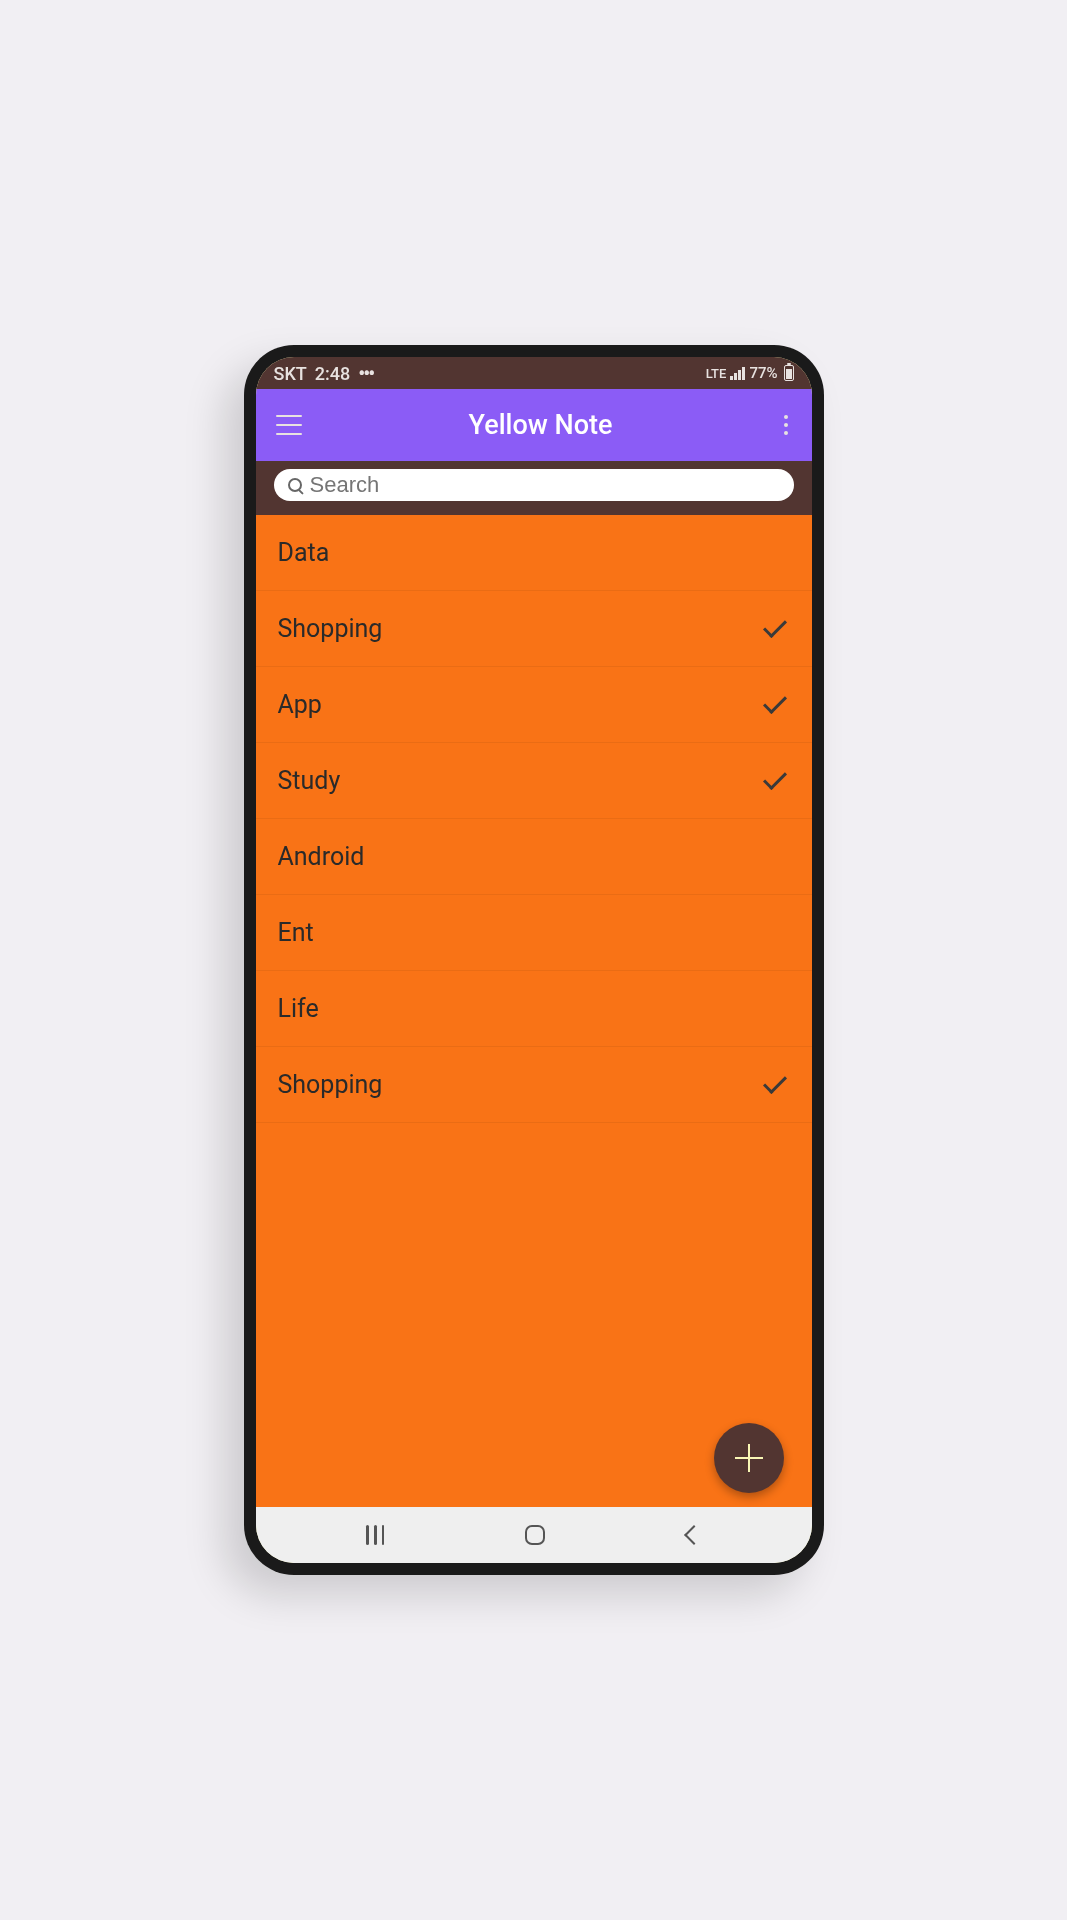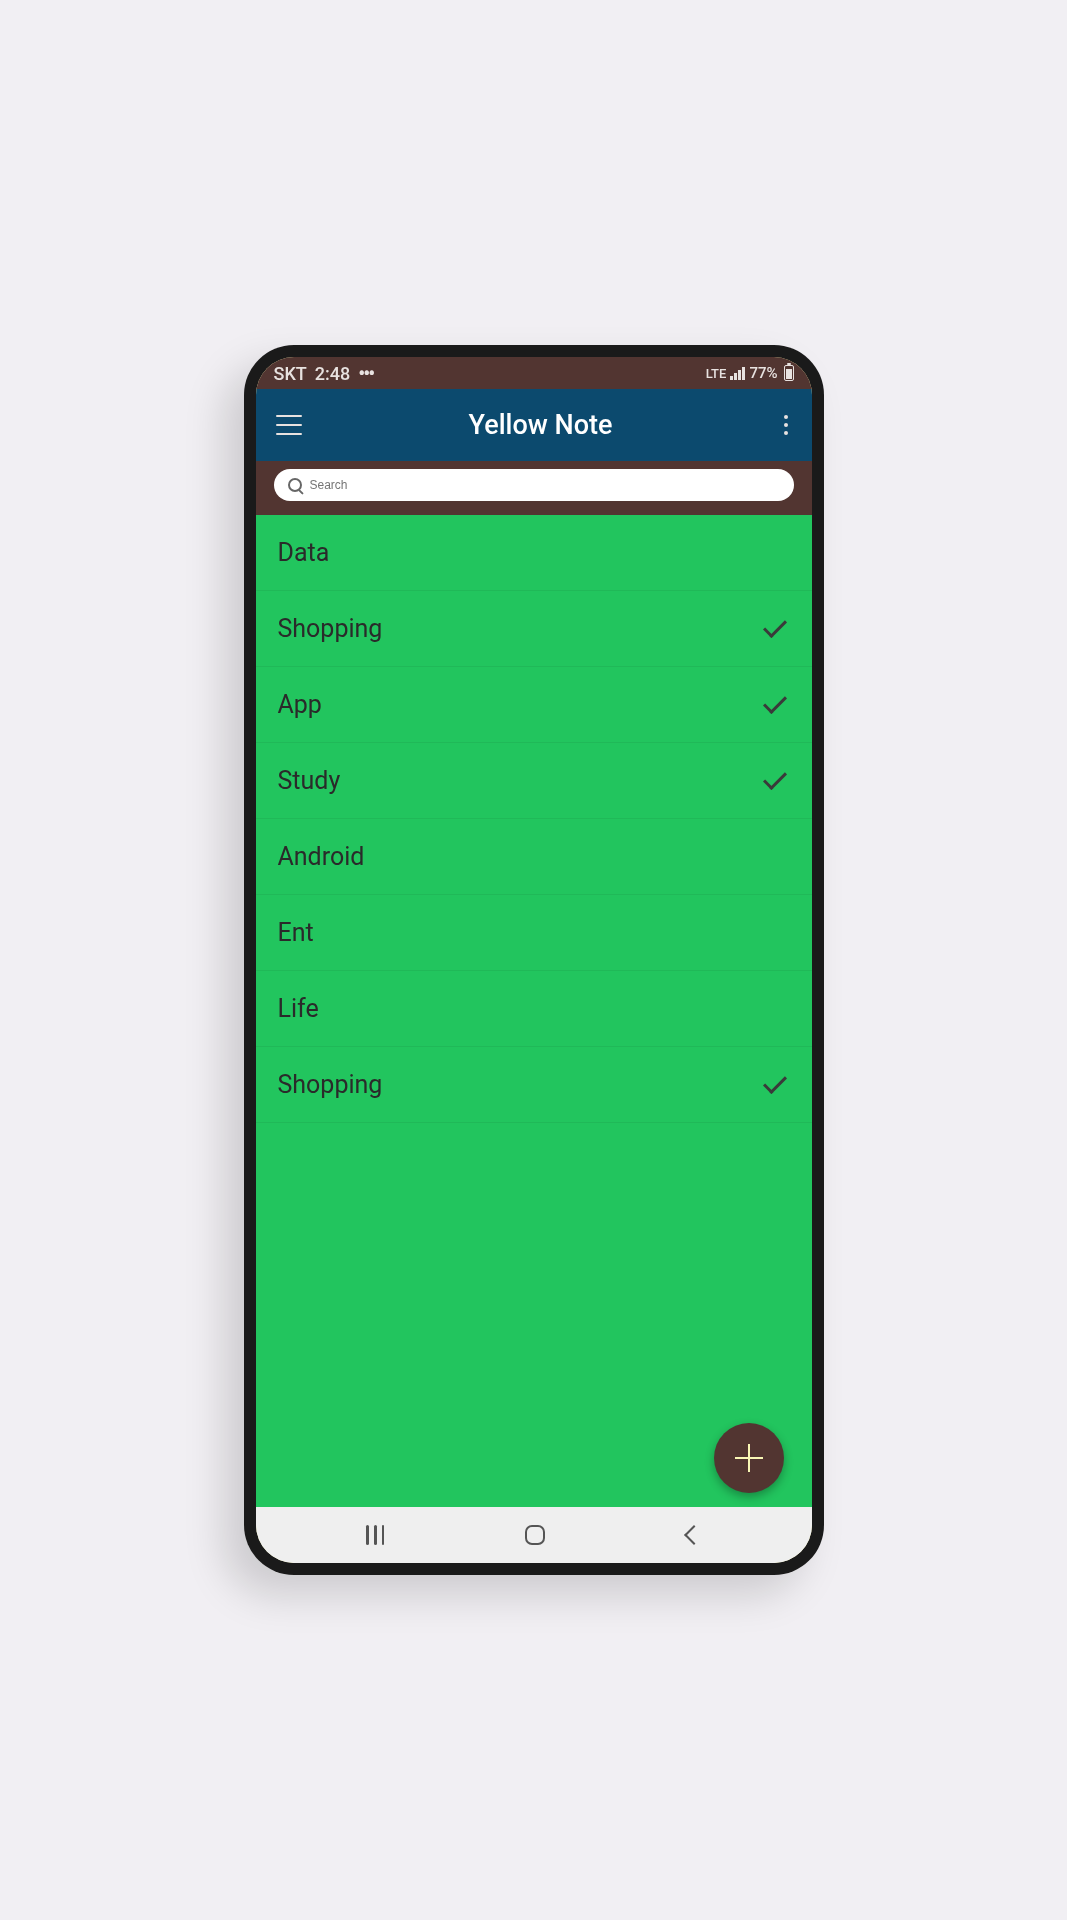--- a/index.html
+++ b/index.html
@@ -39,21 +39,21 @@
   align-items: center;
   justify-content: space-between;
   padding: 0 18px;
   font-size: 18px;
   font-weight: 500;
 }
 .status-left { display: flex; align-items: center; gap: 8px; }
 .status-right { display: flex; align-items: center; gap: 4px; font-size: 15px; }
 .dots { letter-spacing: -2px; font-size: 20px; }
 .app-bar {
-  background: #0c4a6e;
+  background: #8b5cf6;
   color: #fff;
   height: 72px;
   display: flex;
   align-items: center;
   justify-content: space-between;
   padding: 0 20px;
 }
 .app-title {
   font-size: 27px;
   font-weight: 500;
@@ -114,28 +114,28 @@
   height: 6px;
   background: #666;
   bottom: -5px;
   right: -2px;
   transform: rotate(-45deg);
   border-radius: 1px;
 }
 .search-input {
   border: none;
   outline: none;
-  font-size: 12px;
+  font-size: 22px;
   color: #0f172a;
   background: transparent;
   flex: 1;
 }
 .note-list {
   flex: 1;
-  background: #22c55e;
+  background: #f97316;
   overflow-y: auto;
 }
 .note-item {
   height: 76px;
   display: flex;
   align-items: center;
   justify-content: space-between;
   padding: 0 22px;
   border-bottom: 1px solid rgba(0,0,0,0.06);
   font-size: 25px;

